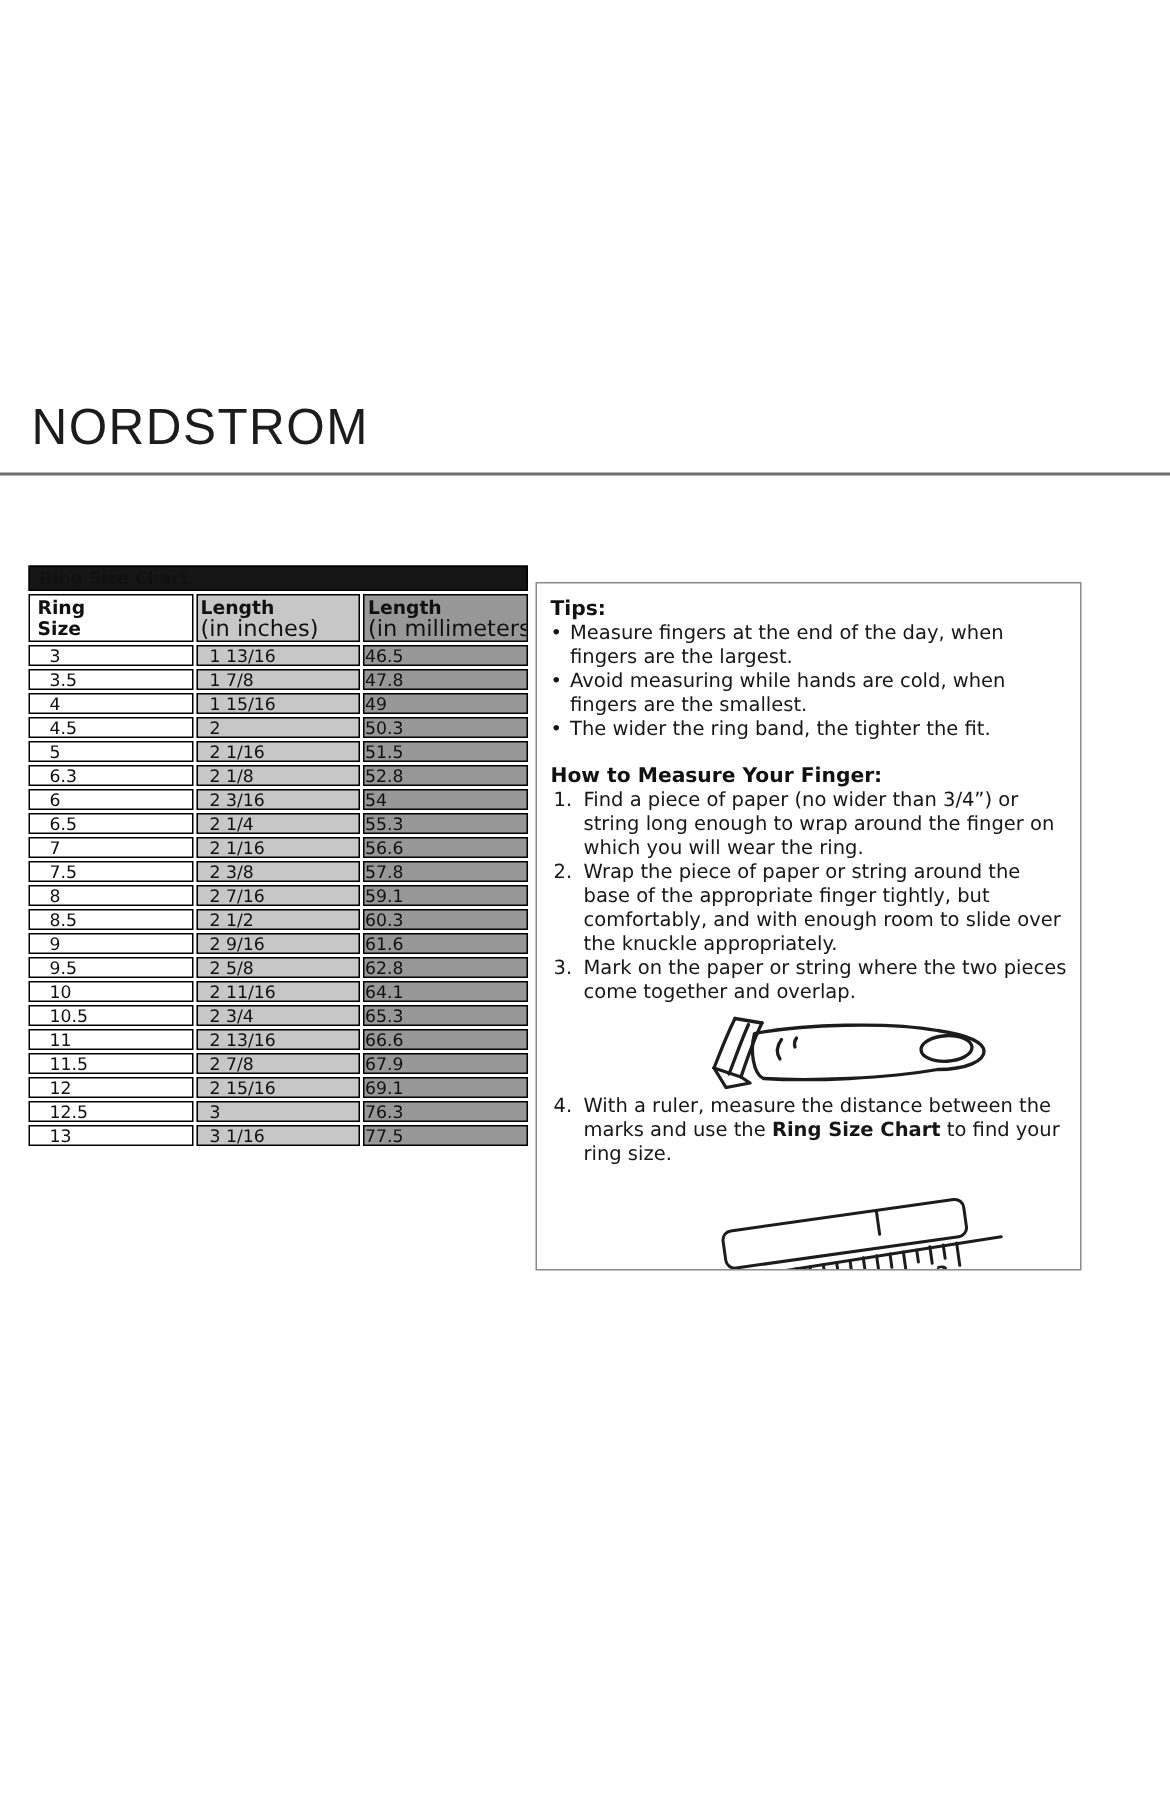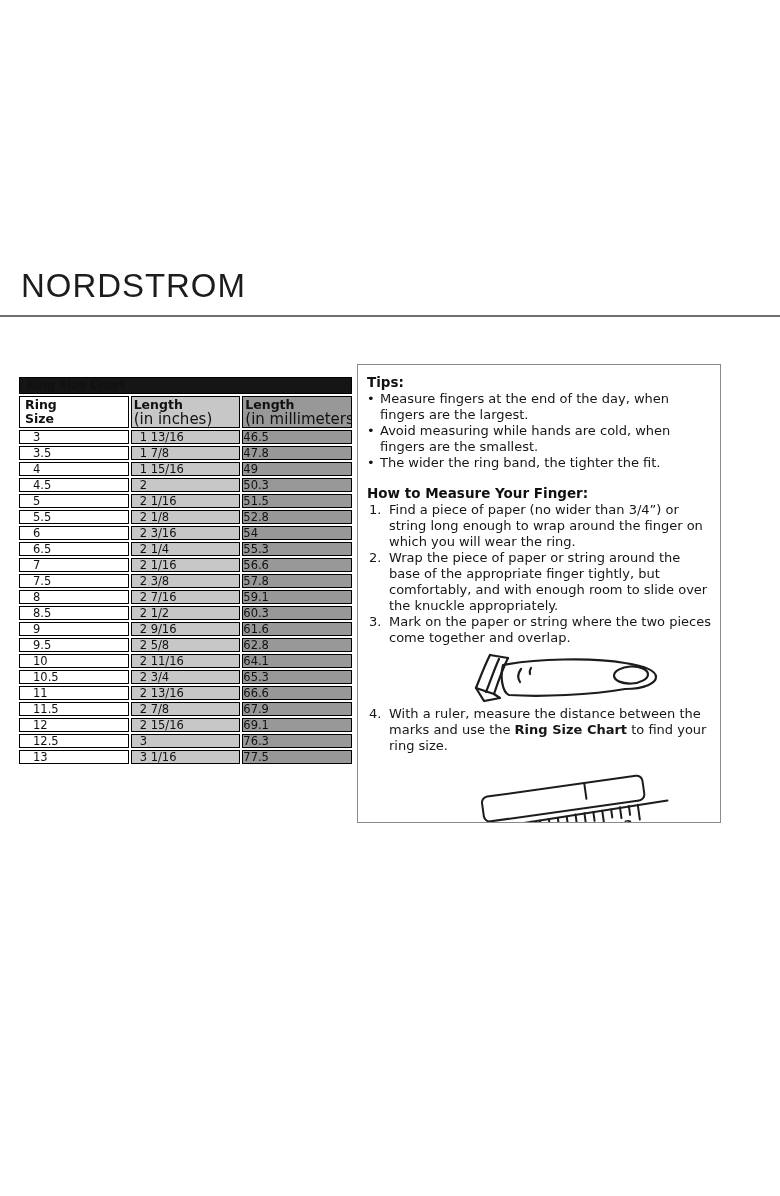--- a/index.html
+++ b/index.html
@@ -48,21 +48,21 @@
   tr.head .h2 { font-weight: normal; font-size: 15px; display: block; line-height: 14px; }
   td.c0 { background: #ffffff; width: 104px; padding-left: 13px; }
   td.c1 { background: #c7c7c7; width: 112px; padding-left: 8px; }
   td.c2 { background: #989898; }
   tr.head td.c0 { padding-left: 5px; margin-left: 38px; }
   tr.head td.c1, tr.head td.c2 { padding-left: 2px; }
   tbody.data td { height: 14px; }
 
   
   .panel {
-    position: absolute; left: 357px; top: 364px;
+    position: absolute; left: 357px; top: 388px;
     width: 364px; height: 459px;
     border: 1px solid #8a8a8a; background: #ffffff;
     padding: 9px 8px 0 9px;
     font-size: 13px; line-height: 16px; color: #161616;
     overflow: hidden;
   }
   .panel h3 { font-size: 13.5px; line-height: 17px; font-weight: bold; color: #111; }
   .tips-list { margin-bottom: 14px; }
   .tip { padding-left: 13px; position: relative; }
   .tip .bullet { position: absolute; left: 0; top: 0; }
@@ -119,21 +119,21 @@
           <td class="c0">4.5</td>
           <td class="c1">2</td>
           <td class="c2">50.3</td>
         </tr>
         <tr>
           <td class="c0">5</td>
           <td class="c1">2 1/16</td>
           <td class="c2">51.5</td>
         </tr>
         <tr>
-          <td class="c0">5.5</td>
+          <td class="c0">6.3</td>
           <td class="c1">2 1/8</td>
           <td class="c2">52.8</td>
         </tr>
         <tr>
           <td class="c0">6</td>
           <td class="c1">2 3/16</td>
           <td class="c2">54</td>
         </tr>
         <tr>
           <td class="c0">6.5</td>

